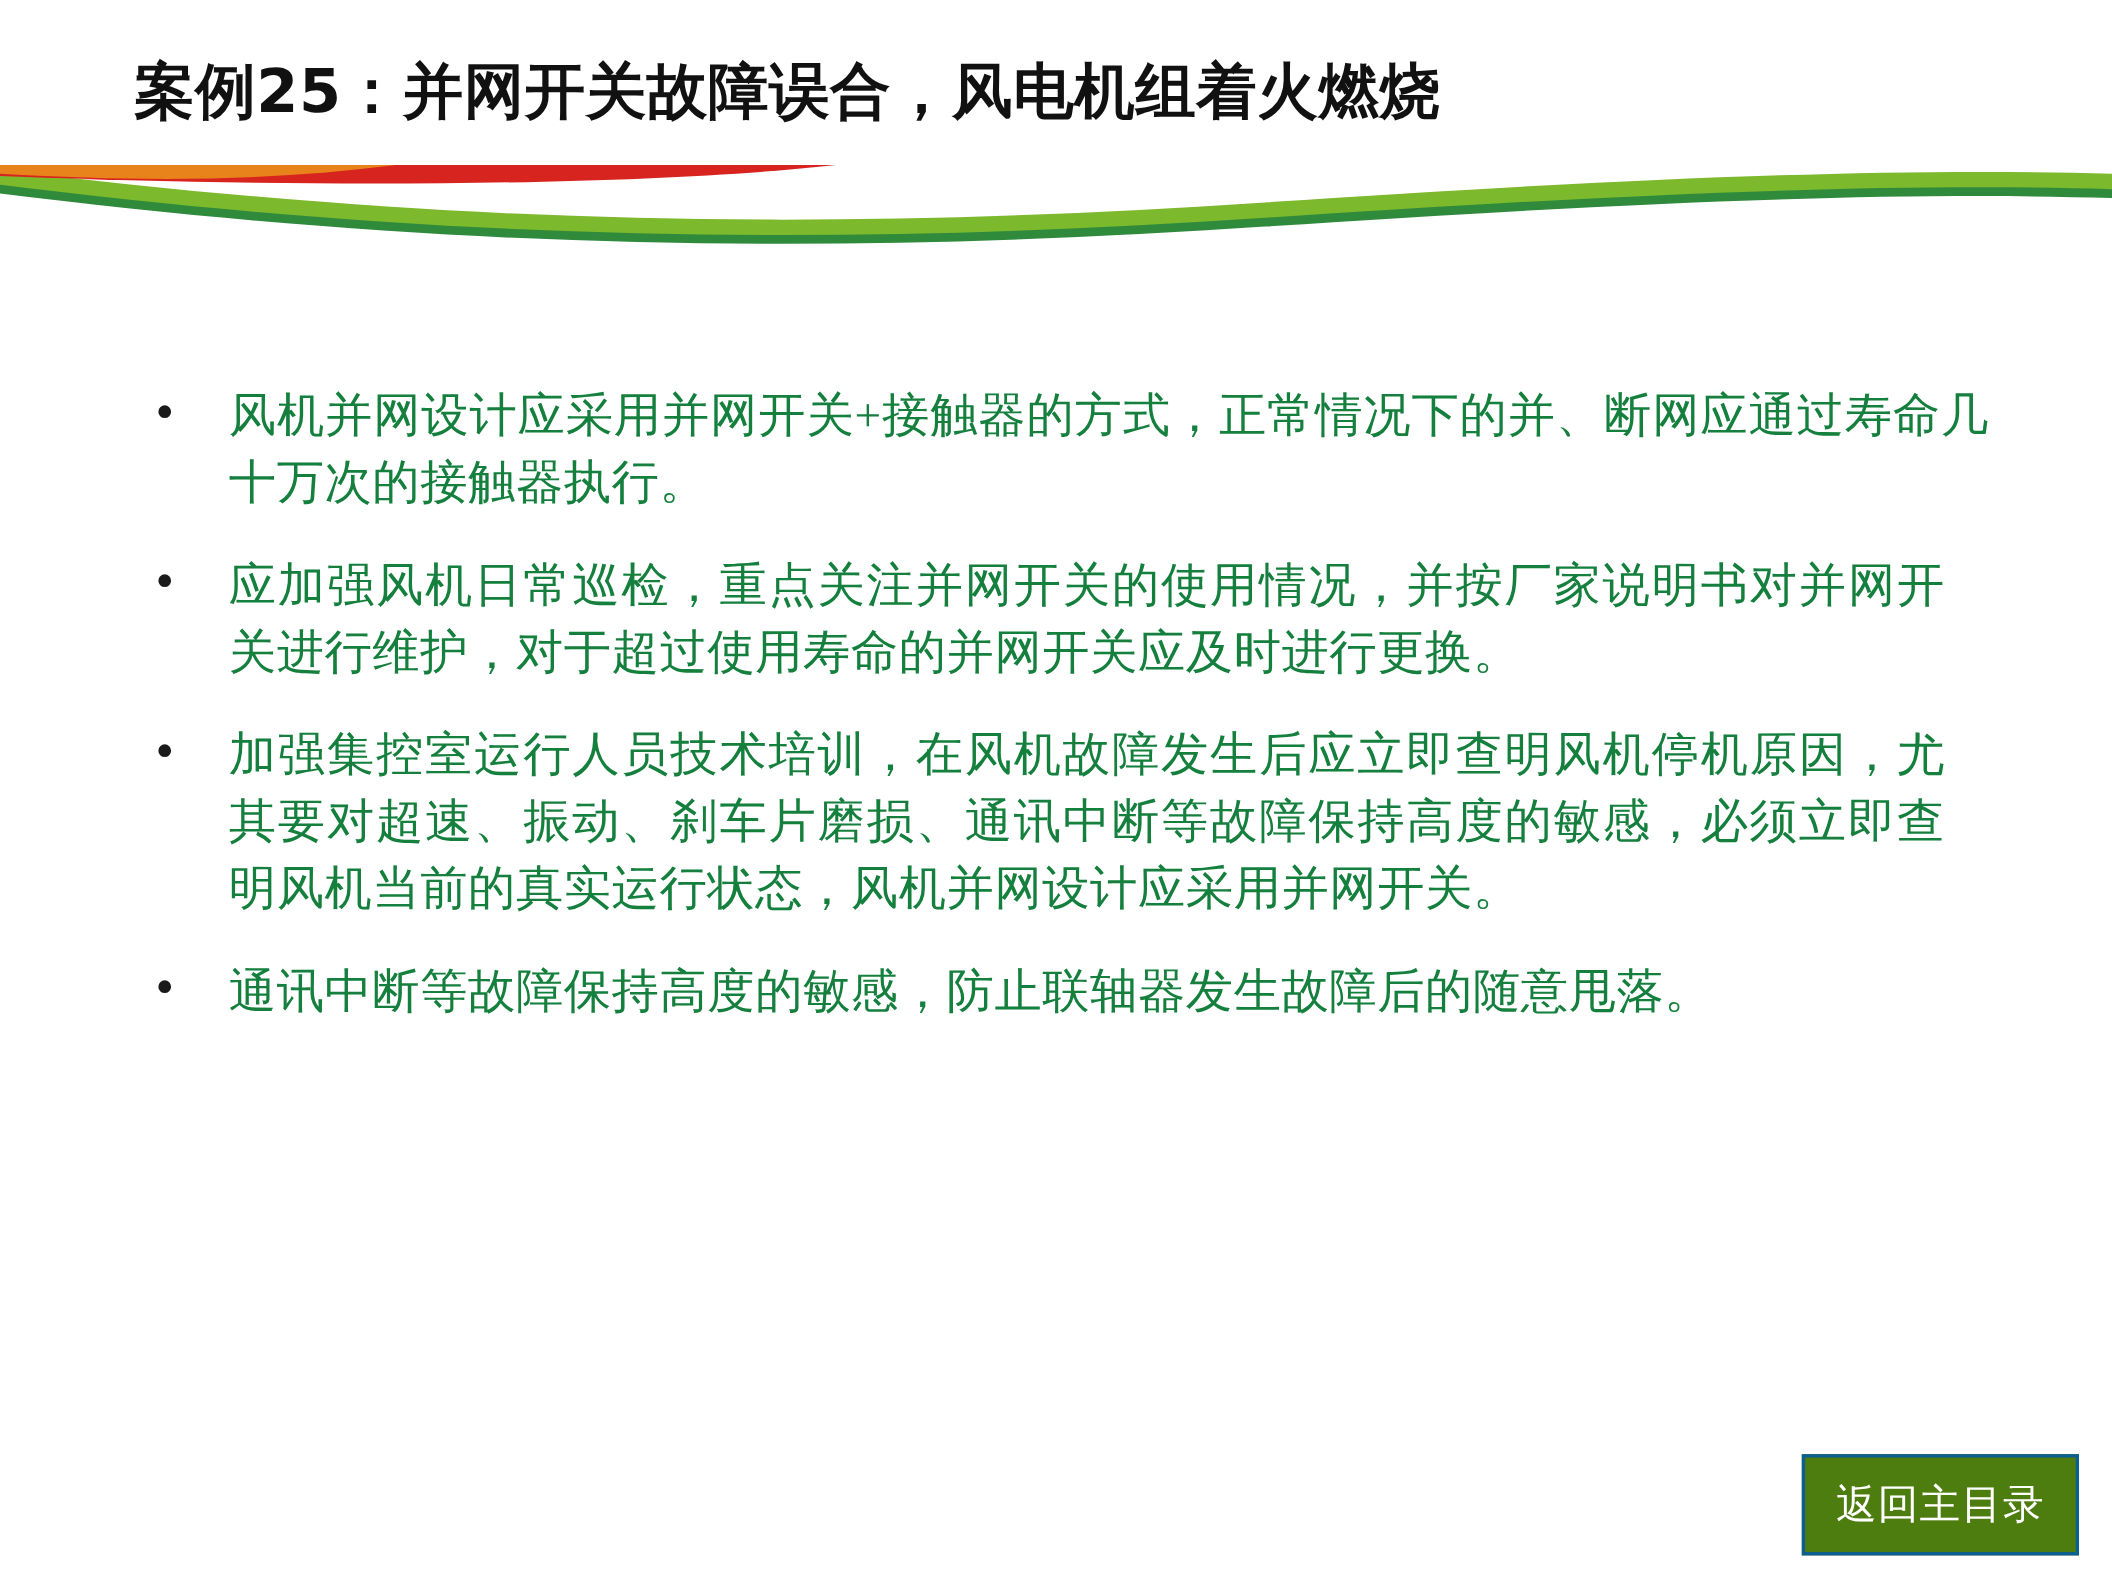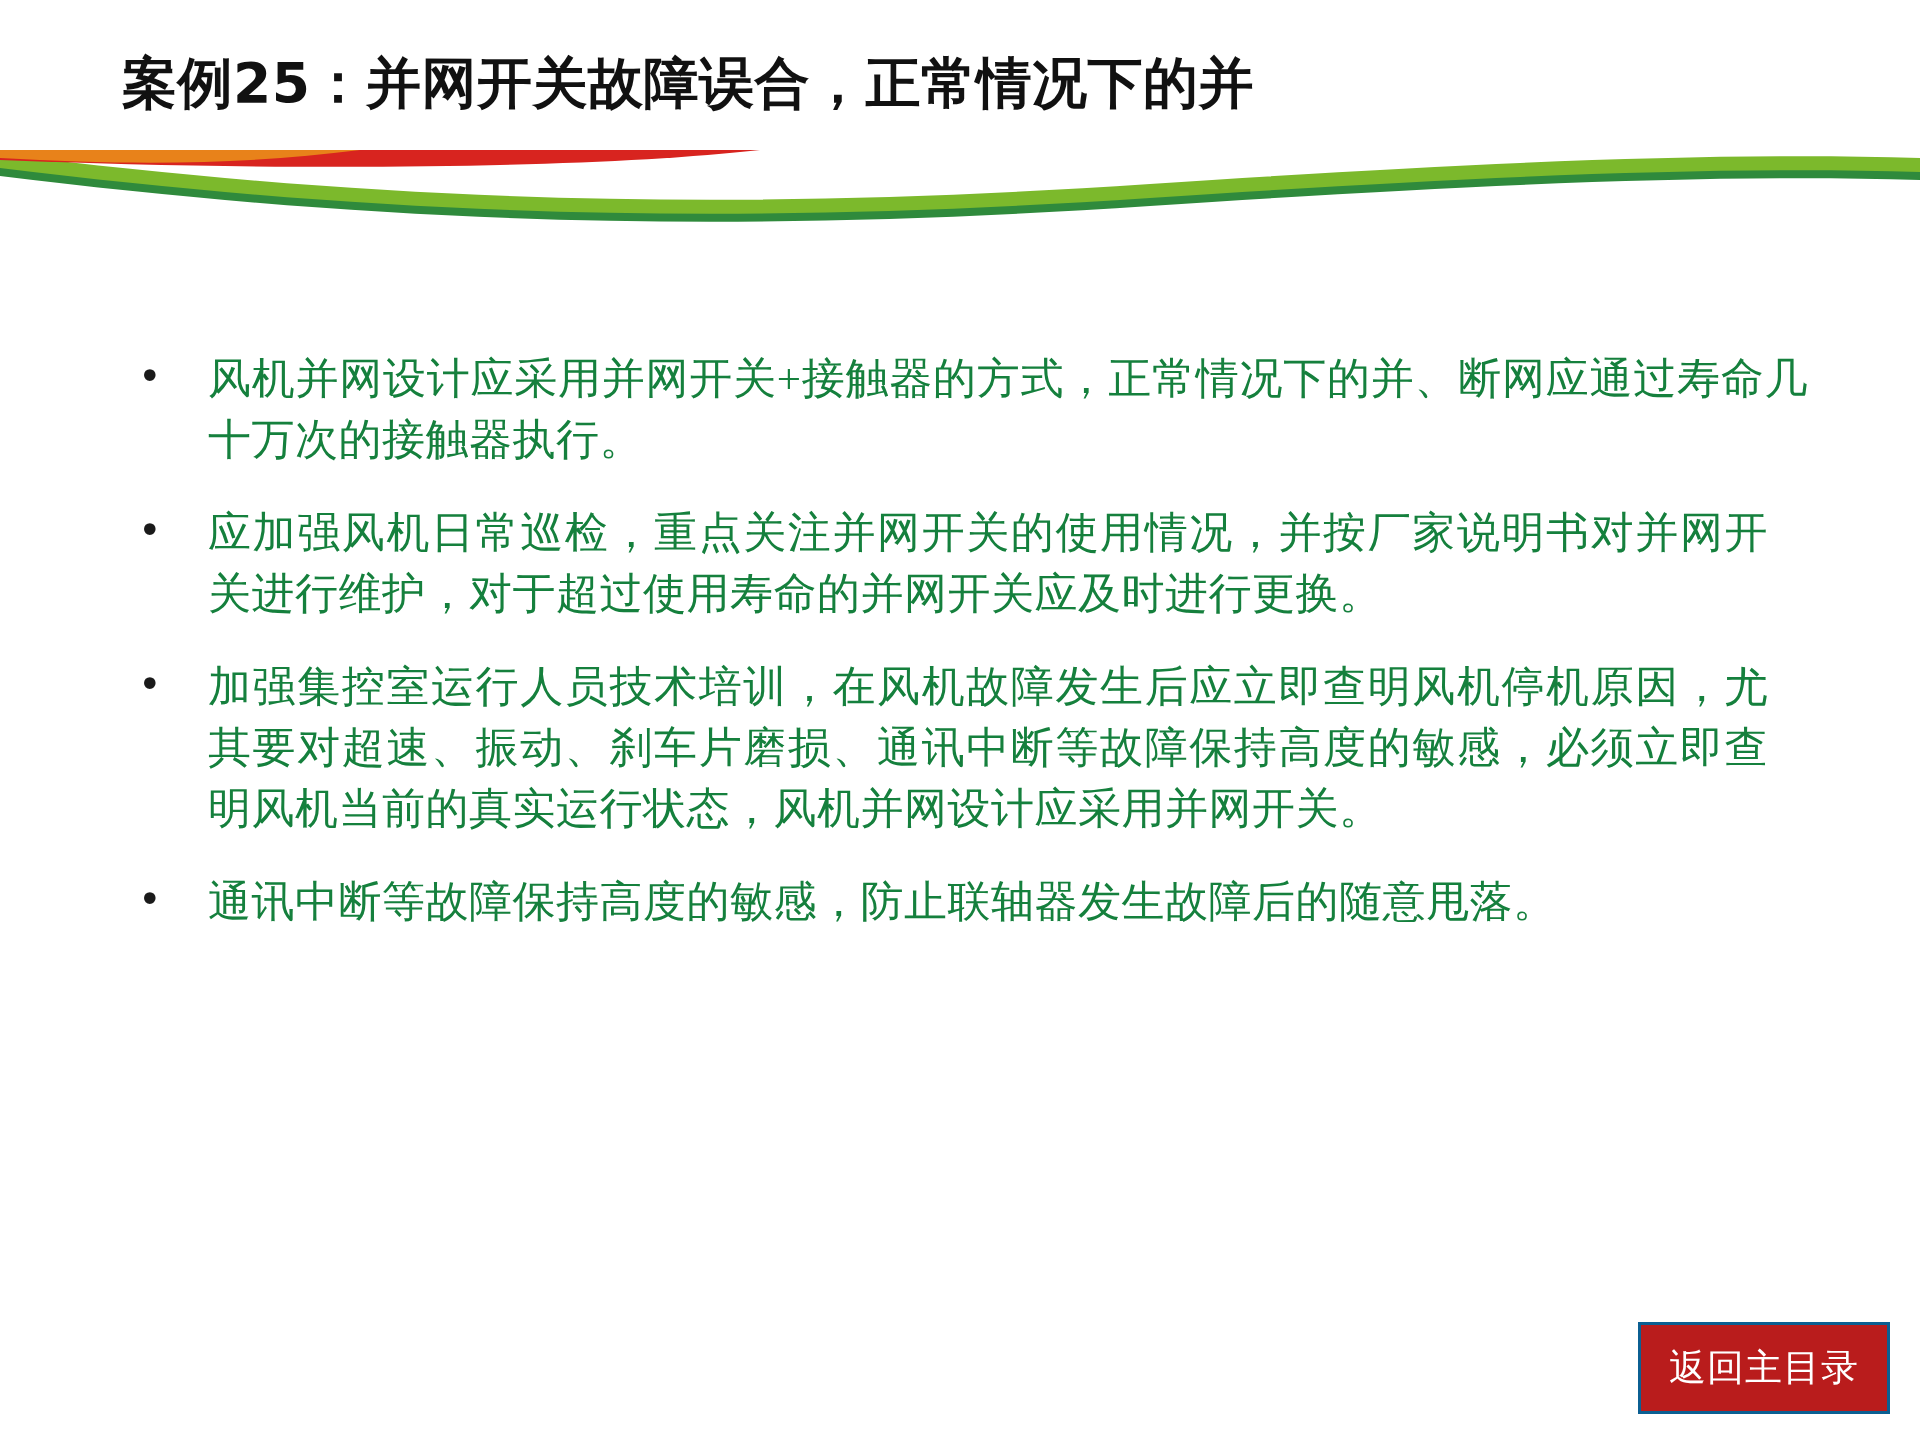--- a/index.html
+++ b/index.html
@@ -84,38 +84,38 @@
   .bullet-item.w3 .bullet-text { max-width: 1560px; }
   .bullet-item.w4 .bullet-text { max-width: 1560px; }
 
   
   .return-button {
     position: absolute;
     left: 1638px;
     top: 1322px;
     width: 252px;
     height: 92px;
-    background: #b91c1c;
+    background: #4d7c0f;
     border: 3px solid #0b5f92;
     color: #ffffff;
     font-family: "DejaVu Serif", "Liberation Serif", serif;
     font-size: 37px;
     display: flex;
     align-items: center;
     justify-content: center;
     cursor: pointer;
     letter-spacing: 1px;
   }
 </style>
 </head>
 <body>
 
 <div class="slide">
 
-  <div class="slide-title">案例25：并网开关故障误合，正常情况下的并</div>
+  <div class="slide-title">案例25：并网开关故障误合，风电机组着火燃烧</div>
 
   <svg class="swoosh" viewBox="0 0 1920 80" preserveAspectRatio="none">
     <path d="M0,10 C420,62 760,66 1150,40 C1480,18 1720,8 1920,14 L1920,30 C1720,24 1480,34 1150,56 C760,82 420,78 0,26 Z" fill="#2f8a3c"></path>
     <path d="M0,4 C420,56 760,60 1150,34 C1480,12 1720,2 1920,8 L1920,22 C1720,16 1480,26 1150,48 C760,74 420,70 0,18 Z" fill="#7cb92c"></path>
     <path d="M0,0 L760,0 C600,18 300,22 0,10 Z" fill="#d8241f"></path>
     <path d="M0,0 L360,0 C250,14 140,16 0,8 Z" fill="#e8821a"></path>
     <path d="M0,26 C420,78 760,82 1150,56 C1480,34 1720,24 1920,30 L1920,36 C1720,30 1480,40 1150,62 C760,88 420,84 0,32 Z" fill="#ffffff" opacity="0.0"></path>
   </svg>
 
 

